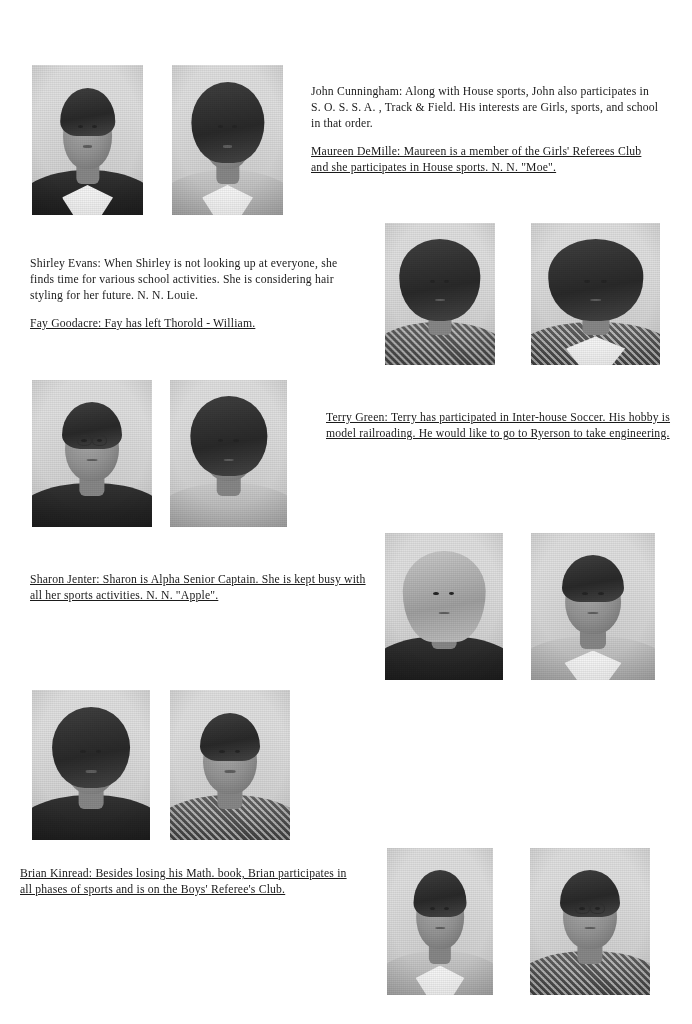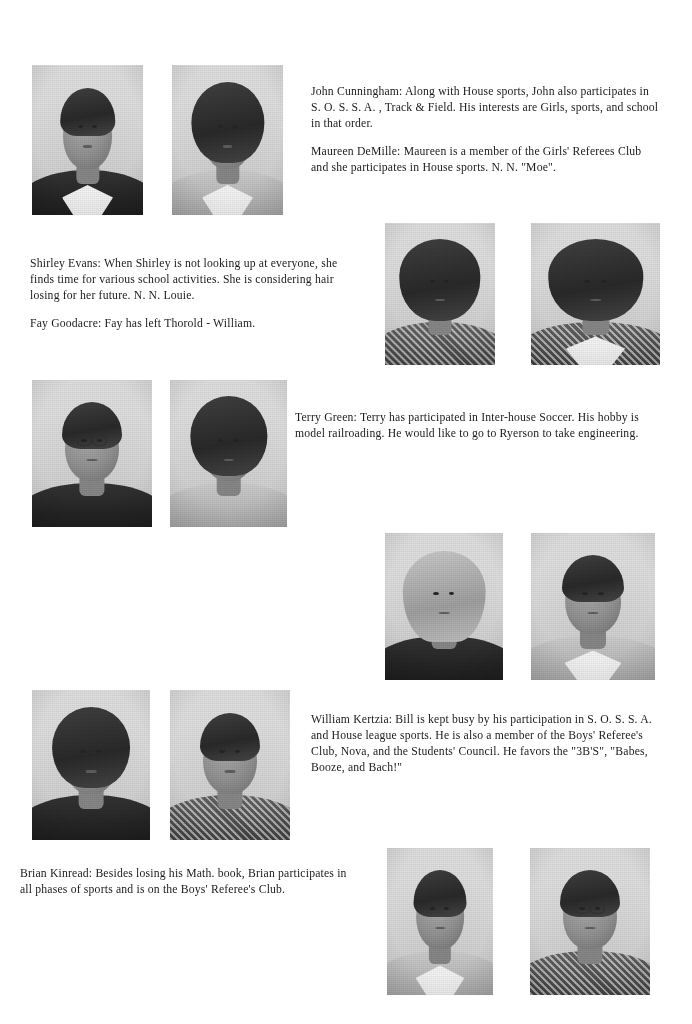--- a/index.html
+++ b/index.html
@@ -167,21 +167,21 @@
   
   .textblock {
     position: absolute;
     font-size: 11.7px;
     line-height: 16.1px;
     color: #1b1b1b;
     letter-spacing: .18px;
     text-align: left;
   }
   .para { margin: 0 4px 12px 0; }
-  .para:last-child { margin-bottom: 0; }
+  .para:last-child { margin-bottom: 0; text-decoration: underline; }
 </style>
 </head>
 <body>
 
 <div id="page">
 
   <div class="photo" style="left:32px; top:65px; width:111px; height:150px;">
     <div class="backdrop"></div>
     <div class="fig">
       <div class="shoulders dark"></div>
@@ -212,21 +212,21 @@
     <div class="grain"></div>
     <div class="vig"></div>
   </div>
 
   <div class="textblock" style="left:311px; top:84px; width:352px;">
     <p class="para">John Cunningham:  Along with House sports, John also participates in S. O. S. S. A. ,  Track &amp; Field.  His interests are Girls,  sports,  and school in that order.</p>
     <p class="para">Maureen DeMille:  Maureen is a member of the Girls' Referees Club and she participates in House sports. N. N.  "Moe".</p>
   </div>
 
   <div class="textblock" style="left:30px; top:256px; width:338px;">
-    <p class="para">Shirley Evans:  When Shirley is not looking up at everyone, she finds time for various school activities.  She is considering hair losing for her future.  N. N.  Louie.</p>
+    <p class="para">Shirley Evans:  When Shirley is not looking up at everyone, she finds time for various school activities.  She is considering hair styling for her future.  N. N.  Louie.</p>
     <p class="para">Fay Goodacre:  Fay has left Thorold - William.</p>
   </div>
 
   <div class="photo" style="left:385px; top:223px; width:110px; height:142px;">
     <div class="backdrop"></div>
     <div class="fig">
       <div class="shoulders pattern"></div>
       <div class="neck"></div>
       <div class="head"></div>
       <div class="hair flip"></div>
@@ -278,25 +278,26 @@
       <div class="head"></div>
       <div class="hair bob"></div>
       <div class="eye l"></div>
       <div class="eye r"></div>
       <div class="mouth"></div>
     </div>
     <div class="grain"></div>
     <div class="vig"></div>
   </div>
 
-  <div class="textblock" style="left:295px; top:410px; width:352px;">
+  <div class="textblock" style="left:326px; top:410px; width:352px;">
     <p class="para">Terry Green:  Terry has participated in Inter-house Soccer. His hobby is model railroading.  He would like to go to Ryerson to take engineering.</p>
   </div>
 
   <div class="textblock" style="left:30px; top:572px; width:340px;">
+    <p class="para">Sharon Jenter:  Sharon is Alpha Senior Captain.  She is kept busy with all her sports activities.  N. N.  "Apple".</p>
   </div>
 
   <div class="photo" style="left:385px; top:533px; width:118px; height:147px;">
     <div class="backdrop"></div>
     <div class="fig">
       <div class="shoulders dark"></div>
       <div class="neck"></div>
       <div class="head"></div>
       <div class="hair long blonde"></div>
       <div class="eye l"></div>
@@ -347,21 +348,20 @@
       <div class="hair short"></div>
       <div class="eye l"></div>
       <div class="eye r"></div>
       <div class="mouth"></div>
     </div>
     <div class="grain"></div>
     <div class="vig"></div>
   </div>
 
   <div class="textblock" style="left:311px; top:712px; width:356px;">
-    <p class="para">William Kertzia:  Bill is kept busy by his participation in S. O. S. S. A. and House league sports.  He is also a member of the Boys' Referee's Club,  Nova,  and the Students' Council. He favors the "3B'S",  "Babes,  Booze,  and Bach!"</p>
   </div>
 
   <div class="textblock" style="left:20px; top:866px; width:340px;">
     <p class="para">Brian Kinread:  Besides losing his Math. book, Brian participates in all phases of sports and is on the Boys' Referee's Club.</p>
   </div>
 
   <div class="photo" style="left:387px; top:848px; width:106px; height:147px;">
     <div class="backdrop"></div>
     <div class="fig">
       <div class="shoulders light"></div>

